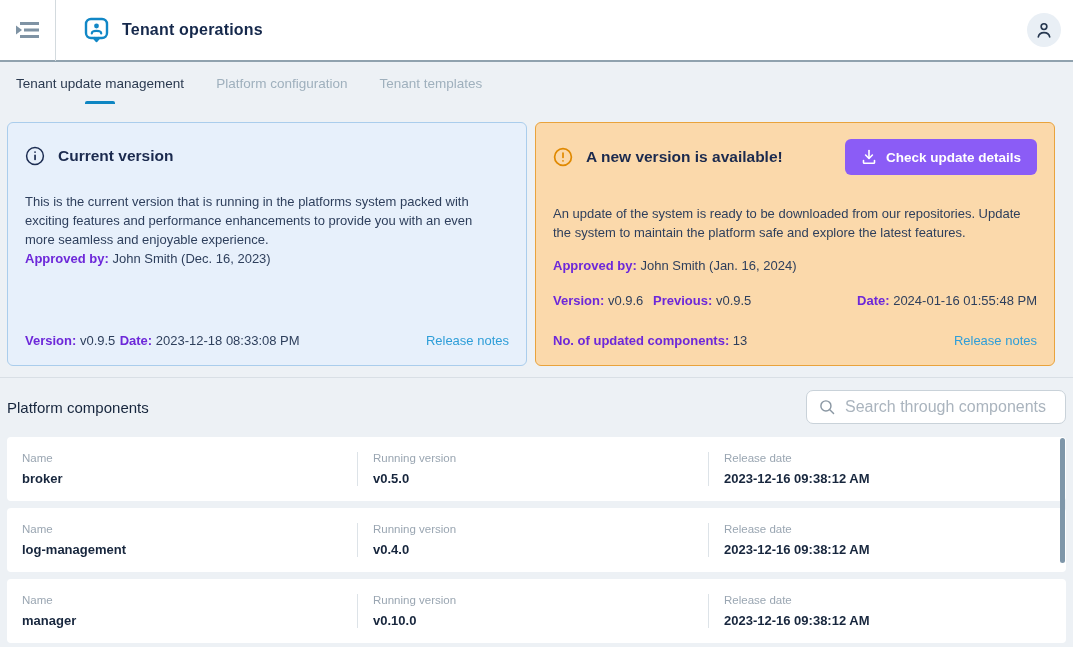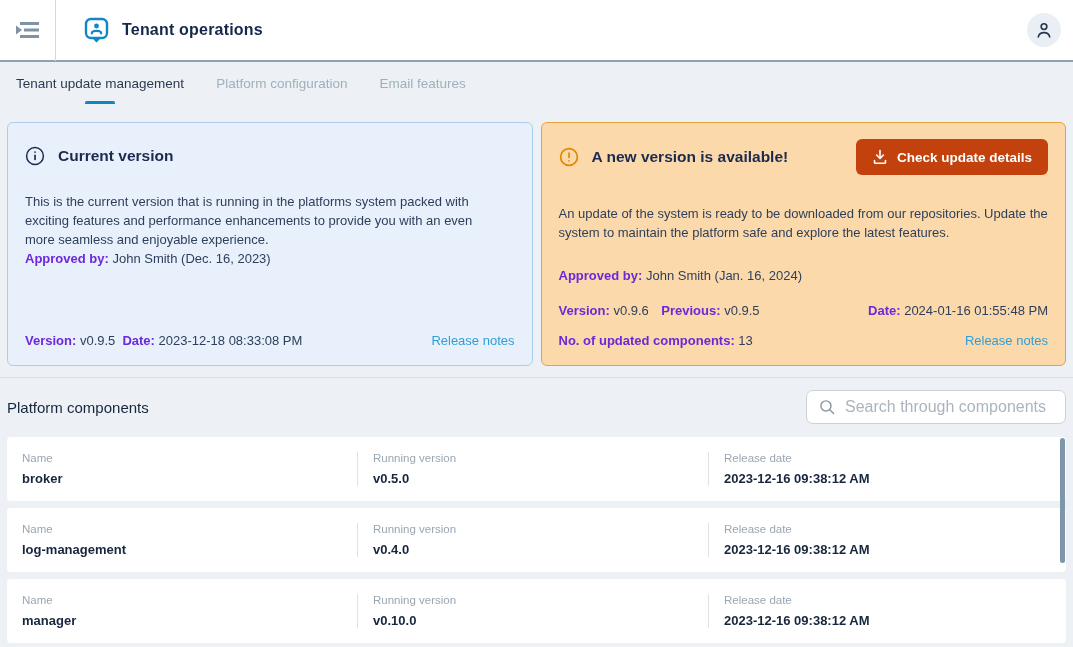--- a/index.html
+++ b/index.html
@@ -34,39 +34,39 @@
     font-size:13.5px; color:#9fb0bd; cursor:pointer; white-space:nowrap;
   }
   .tab + .tab { margin-left:28px; }
   .tab.active { color:#2b3a50; }
   .tab .ink {
     position:absolute; bottom:0; left:50%; transform:translateX(-50%);
     width:30px; height:3px; background:#0e86c2; border-radius:2px 2px 0 0;
   }
 
   
-  .cards { display:flex; gap:8px; padding:18px 7px 0 7px; flex:0 0 auto; }
+  .cards { display:flex; gap:8px; padding:18px 18px 0 7px; flex:0 0 auto; }
   .card {
     flex:1 1 0; height:244px; border-radius:6px; padding:16px 17px 14px 17px;
     display:flex; flex-direction:column; font-size:13px; line-height:1.45;
   }
   .card-info { background:#e7f0fb; border:1px solid #aacdec; }
   .card-warning { background:#fbd9ab; border:1px solid #e9a33c; }
   .card-title-row { display:flex; align-items:center; margin-top:6px; }
   .card-title { font-size:15.5px; font-weight:bold; color:#1b2a4e; margin-left:13px; }
   .card-desc { margin-top:26px; color:#2e3f5c; max-width:480px; }
   .card-warning .card-desc { margin-top:30px; max-width:500px; }
   .approved-line { color:#2e3f5c; }
-  .card-warning .approved-line { margin-top:24px; }
+  .card-warning .approved-line { margin-top:14px; }
   b.lbl { color:#6d28d9; font-weight:bold; }
   .card-bottom-row { margin-top:auto; display:flex; align-items:baseline; justify-content:space-between; }
   .meta-row { display:flex; align-items:baseline; justify-content:space-between; margin-top:16px; }
   .link { color:#2f9ed8; cursor:pointer; text-decoration:none; font-size:13px; }
   .update-btn {
-    background:#c2410c; color:#ffffff; border:none; border-radius:6px;
+    background:#8b5cf6; color:#ffffff; border:none; border-radius:6px;
     height:36px; padding:0 16px; font-size:13.5px; font-weight:bold;
     display:flex; align-items:center; gap:9px; cursor:pointer;
     font-family:"Liberation Sans", sans-serif;
   }
 
   
   .components { margin-top:11px; border-top:1px solid #d9dfe5; padding:0 7px; flex:1 1 auto; }
   .components-header { display:flex; align-items:center; justify-content:space-between; padding:12px 0 13px 0; }
   .section-title { font-size:15px; font-weight:normal; color:#16253c; }
   .searchbox {
@@ -134,21 +134,21 @@
 
   <div class="tabbar">
     <div class="tab active">
       <span>Tenant update management</span>
       <span class="ink"></span>
     </div>
     <div class="tab">
       <span>Platform configuration</span>
     </div>
     <div class="tab">
-      <span>Email features</span>
+      <span>Tenant templates</span>
     </div>
   </div>
 
   <div class="cards">
 
     <div class="card card-info">
       <div class="card-title-row">
         <span>
           <svg width="20" height="20" viewBox="0 0 20 20" fill="none">
             <circle cx="10" cy="10" r="8.4" stroke="#1d2d52" stroke-width="1.5"></circle>

